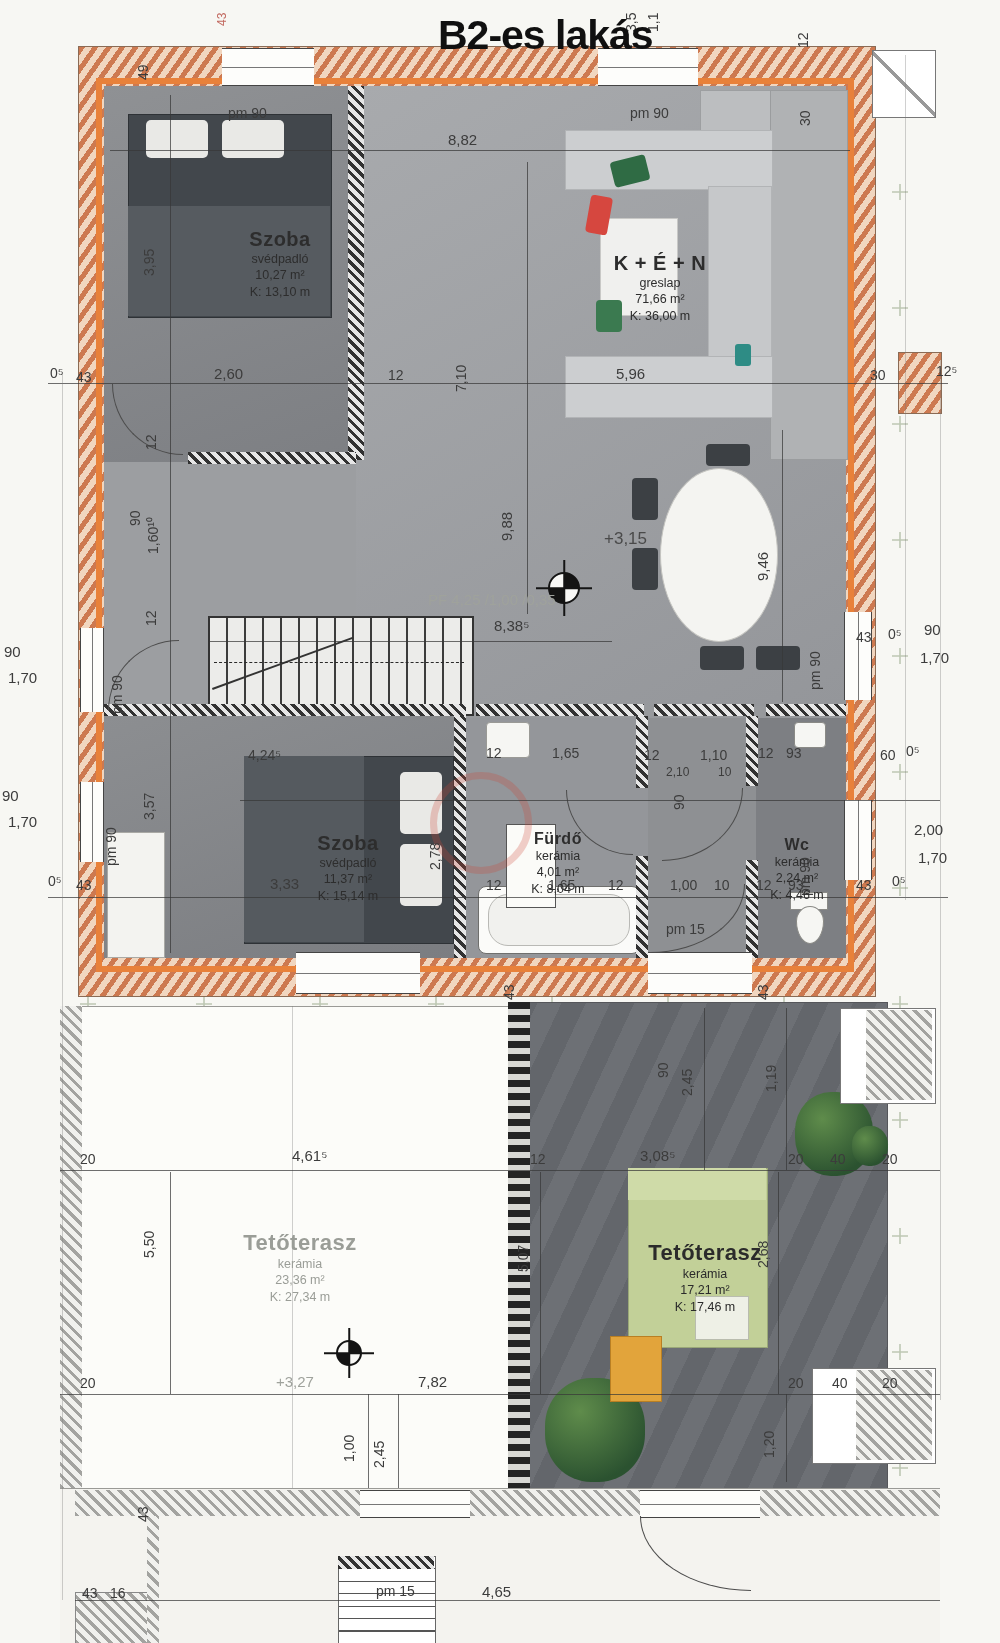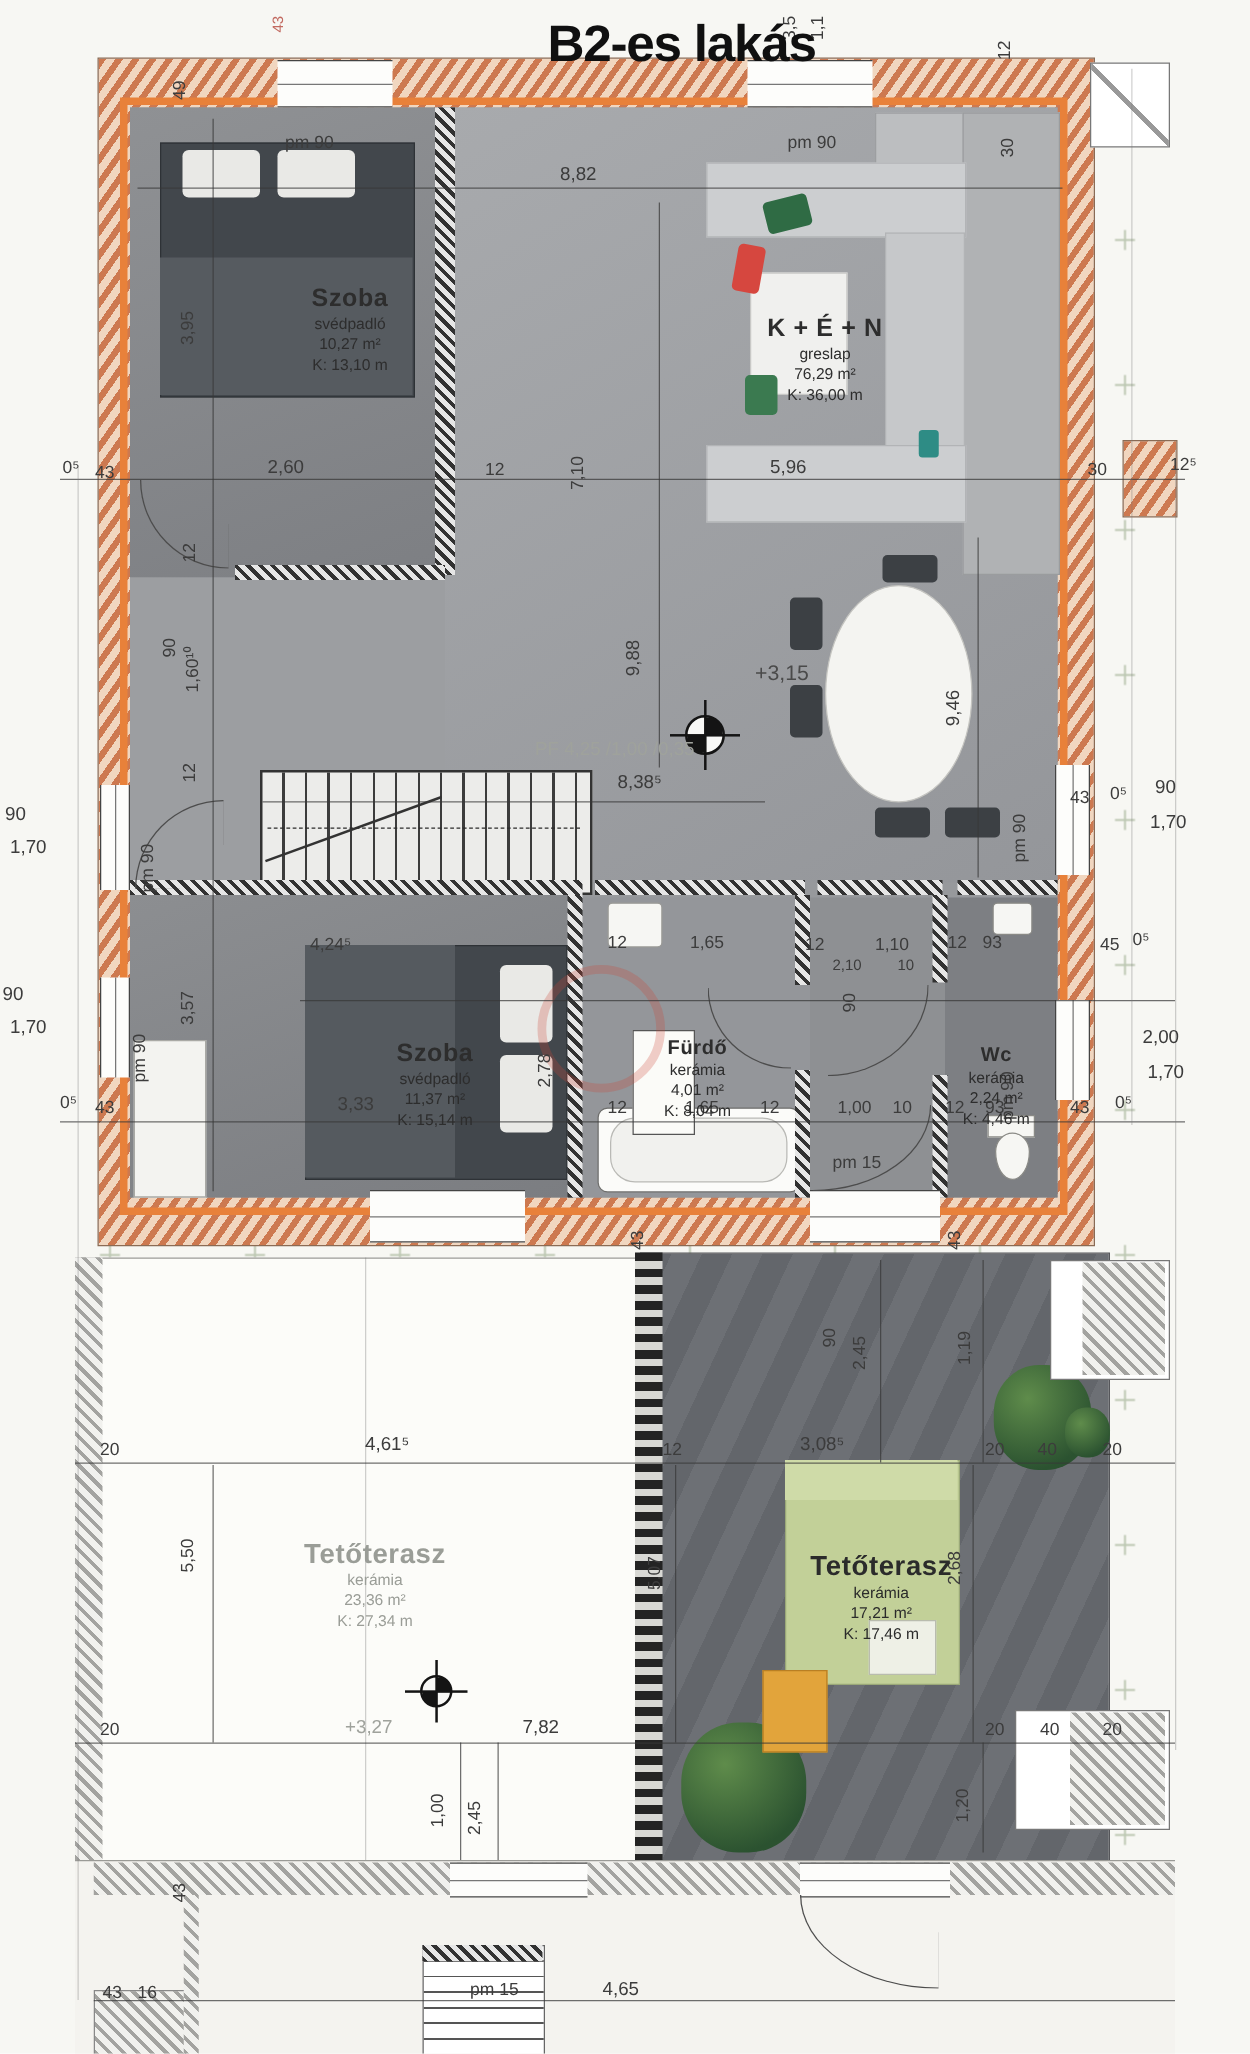--- a/index.html
+++ b/index.html
@@ -163,21 +163,21 @@
 
   <div class="room" style="left:200px;top:228px;width:160px">
     <span class="nm">Szoba</span>
     <span class="s">svédpadló</span>
     <span class="s">10,27 m²</span>
     <span class="s">K:  13,10 m</span>
   </div>
   <div class="room" style="left:570px;top:252px;width:180px">
     <span class="nm">K + É + N</span>
     <span class="s">greslap</span>
-    <span class="s">76,29 m²</span>
+    <span class="s">71,66 m²</span>
     <span class="s">K:  36,00 m</span>
   </div>
   <div class="room" style="left:268px;top:832px;width:160px">
     <span class="nm">Szoba</span>
     <span class="s">svédpadló</span>
     <span class="s">11,37 m²</span>
     <span class="s">K:  15,14 m</span>
   </div>
   <div class="room small" style="left:498px;top:830px;width:120px">
     <span class="nm">Fürdő</span>
@@ -315,21 +315,21 @@
   <div class="dim big" style="left:918px;top:850px">1,70</div>
 
   <div class="dim" style="left:248px;top:748px">4,24⁵</div>
   <div class="dim" style="left:486px;top:746px">12</div>
   <div class="dim" style="left:552px;top:746px">1,65</div>
   <div class="dim" style="left:644px;top:748px">12</div>
   <div class="dimv" style="left:686px;top:796px">90</div>
   <div class="dim" style="left:700px;top:748px">1,10</div>
   <div class="dim" style="left:758px;top:746px">12</div>
   <div class="dim" style="left:786px;top:746px">93</div>
-  <div class="dim" style="left:880px;top:748px">45</div>
+  <div class="dim" style="left:880px;top:748px">60</div>
   <div class="dim" style="left:906px;top:744px">0⁵</div>
   <div class="dim" style="left:666px;top:766px;font-size:12px">2,10</div>
   <div class="dim" style="left:718px;top:766px;font-size:12px">10</div>
   <div class="dimv" style="left:442px;top:856px">2,78</div>
 
   <div class="dim" style="left:48px;top:874px">0⁵</div>
   <div class="dim" style="left:76px;top:878px">43</div>
   <div class="dim big" style="left:270px;top:876px">3,33</div>
   <div class="dim" style="left:486px;top:878px">12</div>
   <div class="dim" style="left:548px;top:878px">1,65</div>

